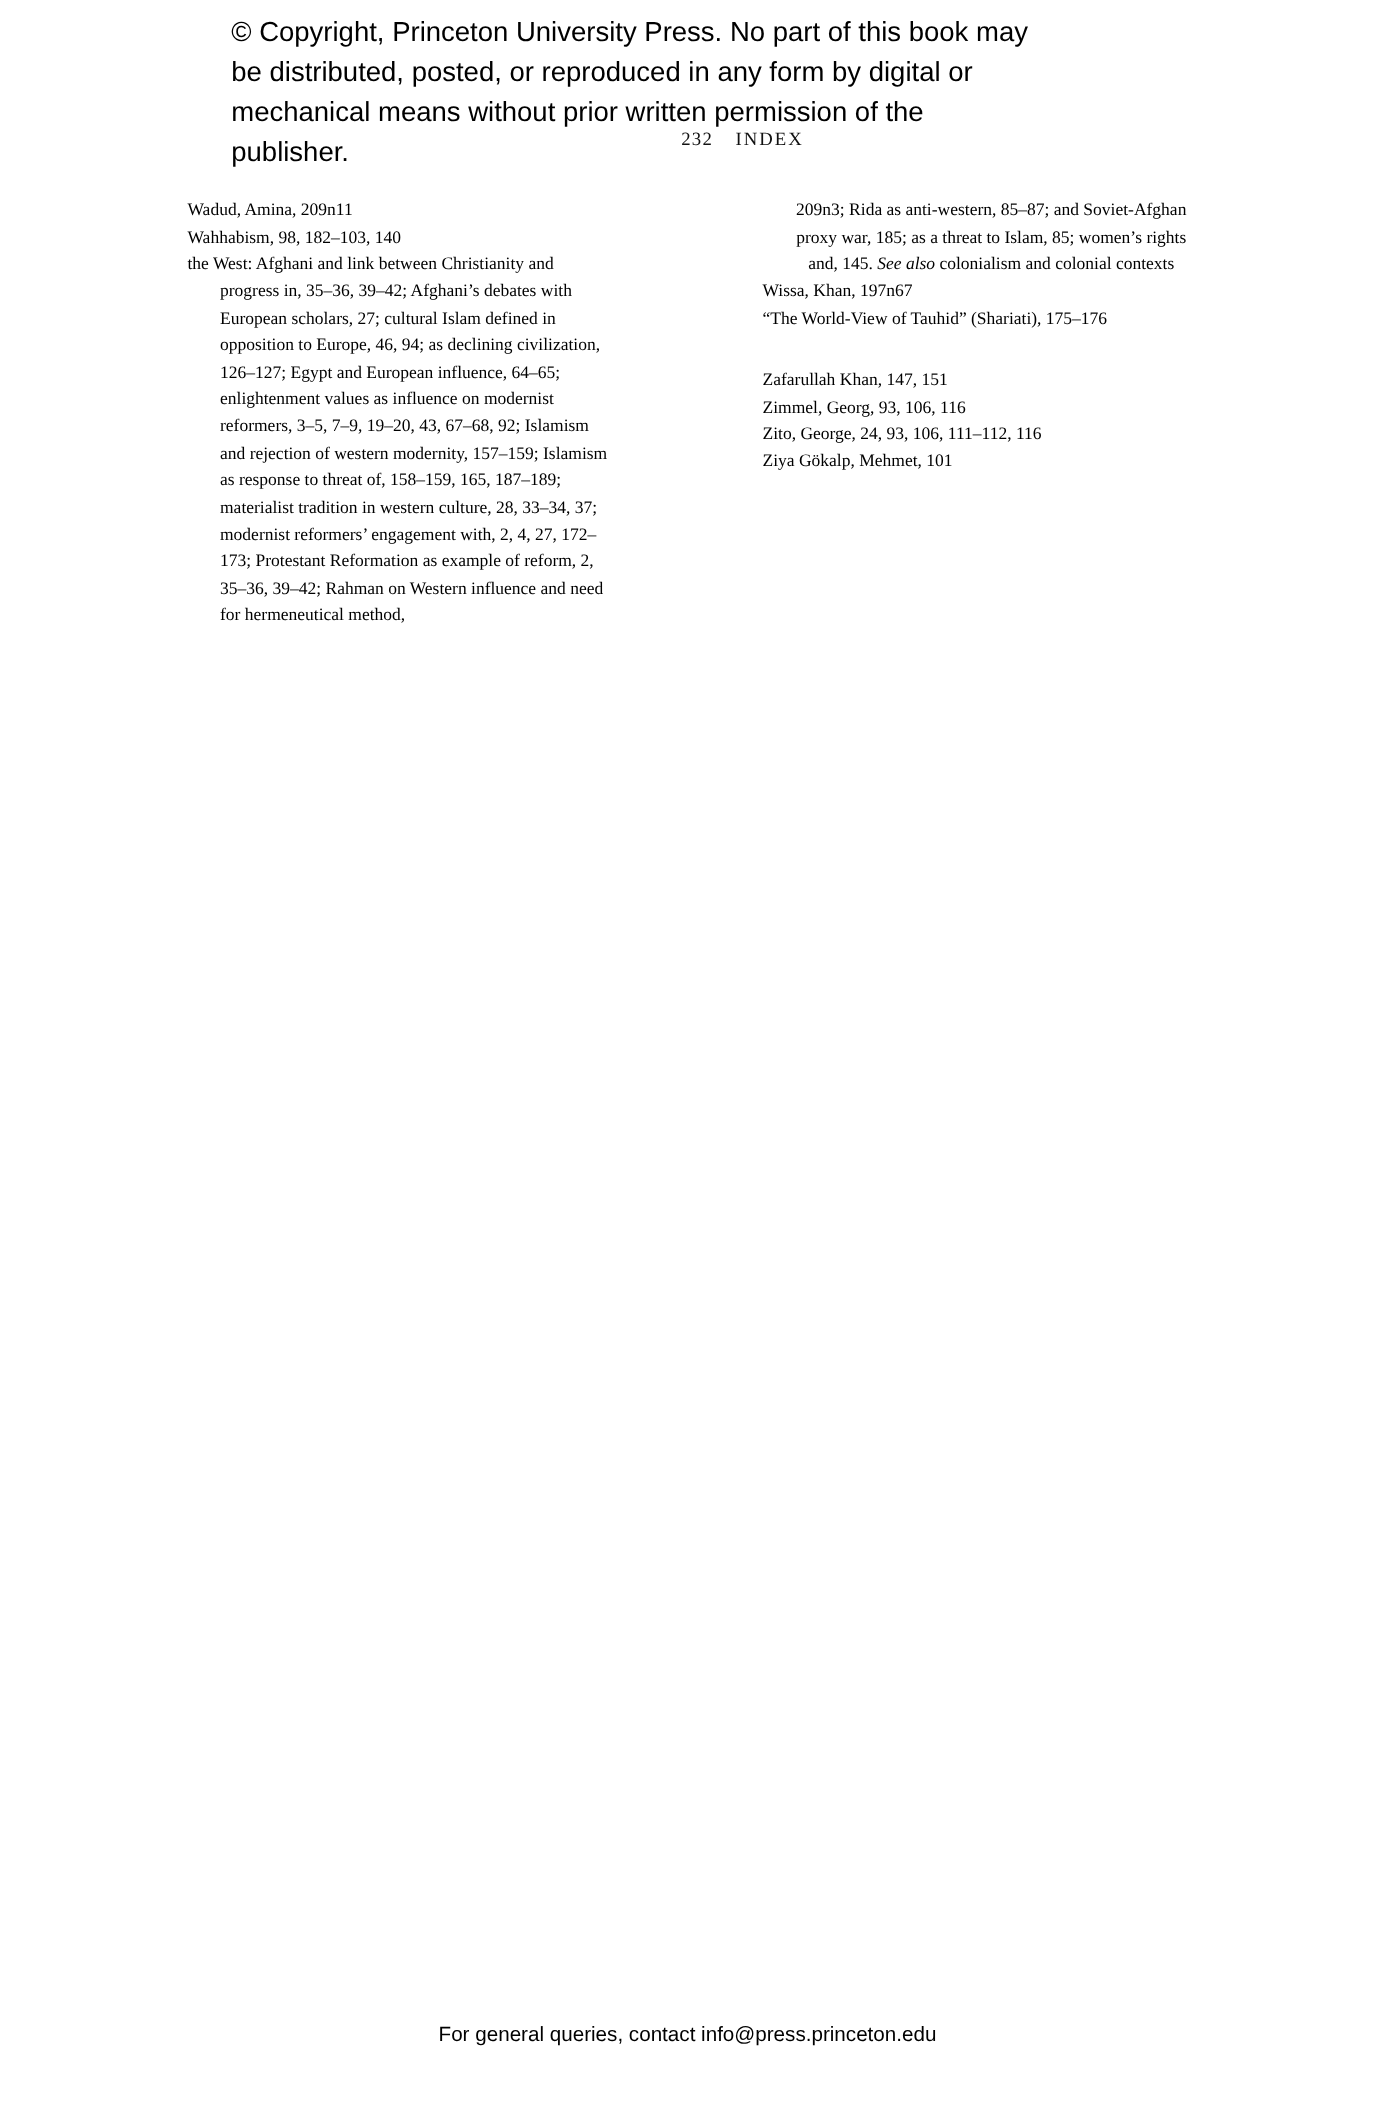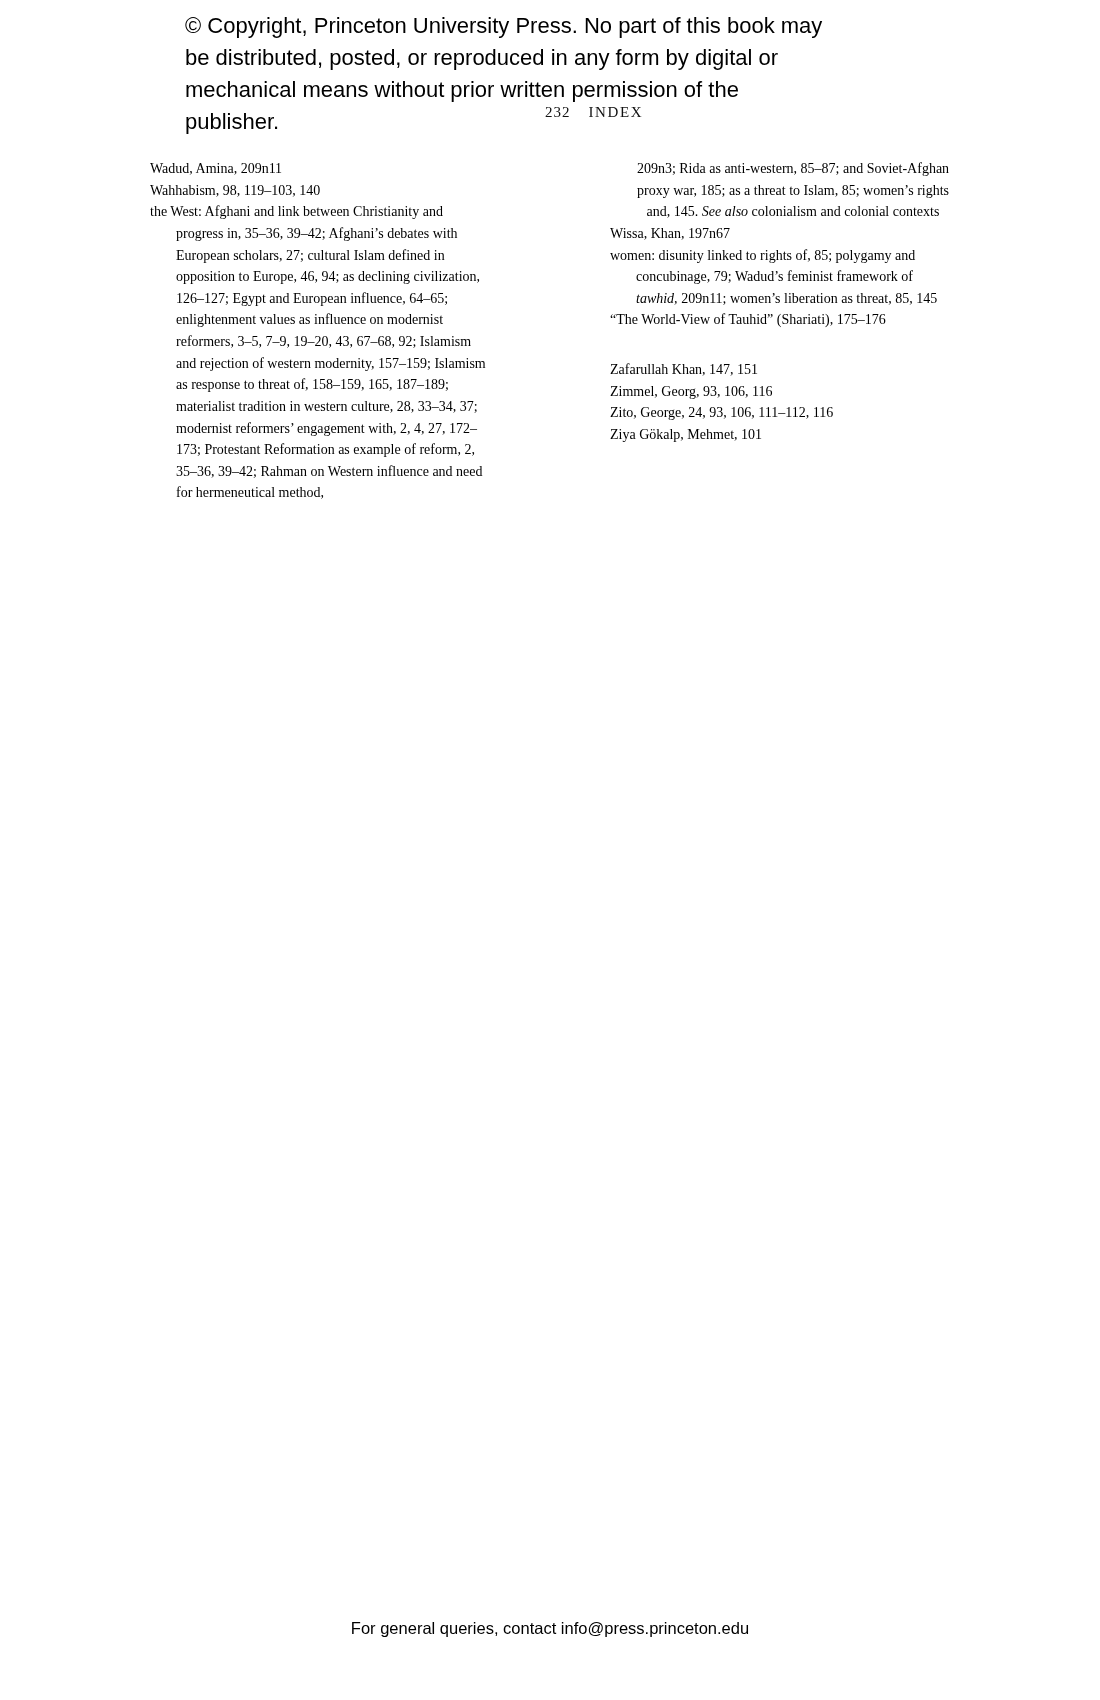--- a/index.html
+++ b/index.html
@@ -95,28 +95,27 @@
   <div class="copyright-notice">© Copyright, Princeton University Press. No part of this book may be distributed, posted, or reproduced in any form by digital or mechanical means without prior written permission of the publisher.</div>
 
   <div class="running-head">
     <span class="folio">232</span><span class="sep"></span><span>INDEX</span>
   </div>
 
   <div class="columns">
 
     <div class="column">
       <p class="entry">Wadud, Amina, 209n11</p>
-      <p class="entry">Wahhabism, 98, 119–103, 140</p>
+      <p class="entry">Wahhabism, 98, 182–103, 140</p>
       <p class="entry">the West: Afghani and link between Christianity and progress in, 35–36, 39–42; Afghani’s debates with European scholars, 27; cultural Islam defined in opposition to Europe, 46, 94; as declining civilization, 126–127; Egypt and European influence, 64–65; enlightenment values as influence on modernist reformers, 3–5, 7–9, 19–20, 43, 67–68, 92; Islamism and rejection of western modernity, 157–159; Islamism as response to threat of, 158–159, 165, 187–189; materialist tradition in western culture, 28, 33–34, 37; modernist reformers’ engagement with, 2, 4, 27, 172–173; Protestant Reformation as example of reform, 2, 35–36, 39–42; Rahman on Western influence and need for hermeneutical method,</p>
     </div>
 
     <div class="column">
       <p class="entry hang-cont">209n3; Rida as anti-western, 85–87; and Soviet-Afghan proxy war, 185; as a threat to Islam, 85; women’s rights and, 145. <i>See also</i> colonialism and colonial contexts</p>
       <p class="entry">Wissa, Khan, 197n67</p>
-      <p class="entry">women: disunity linked to rights of, 85; polygamy and concubinage, 79; Wadud’s feminist framework of <i>tawhid,</i> 209n11; women’s liberation as threat, 85, 145</p>
       <p class="entry">“The World-View of Tauhid” (Shariati), 175–176</p>
       <div class="gap"></div>
       <p class="entry">Zafarullah Khan, 147, 151</p>
       <p class="entry">Zimmel, Georg, 93, 106, 116</p>
       <p class="entry">Zito, George, 24, 93, 106, 111–112, 116</p>
       <p class="entry">Ziya Gökalp, Mehmet, 101</p>
     </div>
 
   </div>
 

